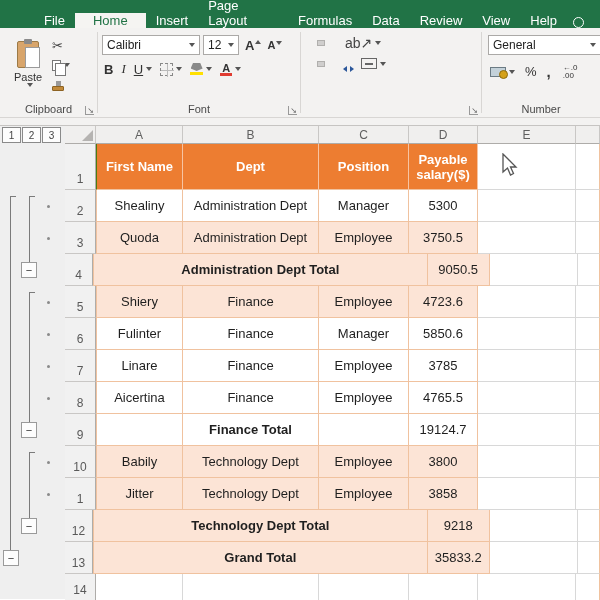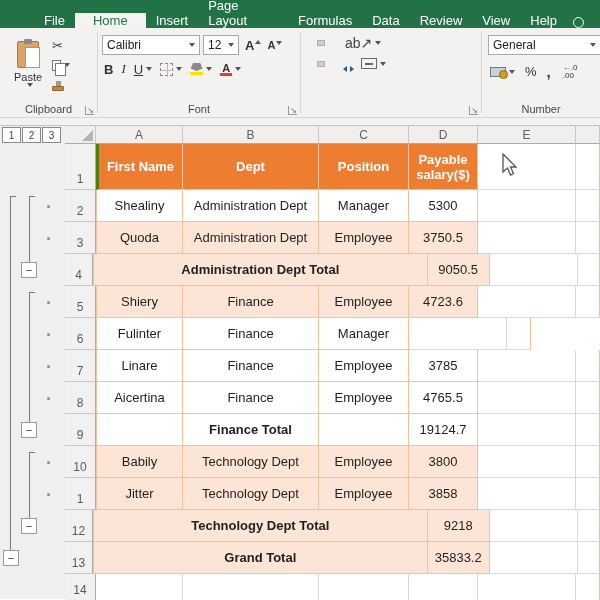--- a/index.html
+++ b/index.html
@@ -124,21 +124,21 @@
   .rh { width:31px; background:#f1f1f1; border-right:1px solid #aeaca9; border-bottom:1px solid #c9c7c5;
         color:#595959; font-size:12px; display:flex; align-items:flex-end; justify-content:center; padding-bottom:3px; }
   .c { border-right:1px solid #f0c29f; border-bottom:1px solid #f0c29f; font-size:13px; color:#1f1f1f;
        display:flex; align-items:center; justify-content:center; background:#fff; text-align:center; }
   .first { border-left:1px solid #f0c29f; }
   .band  { background:#fce4d6; }
   .tot { font-weight:bold; }
   .hc { background:#ed7d31; color:#fff; font-weight:bold; font-size:13px; line-height:15px;
         border-right:1px solid rgba(255,255,255,.55); border-bottom:1px solid #f0c29f;
         display:flex; align-items:center; justify-content:center; text-align:center; padding:0 2px; }
-  .hc.first { border-left:3px solid #4d7c0f; }
+  .hc.first { border-left:1px solid #4d7c0f; }
   .ce { border-right:1px solid #d8d8d8; border-bottom:1px solid #d8d8d8; background:#fff; }
   .cf { border-bottom:1px solid #d8d8d8; background:#fff; }
   .g14 { border-right:1px solid #d8d8d8; border-bottom:none; background:#fff; }
   .nob { border-bottom:none; }
 
   .cursor { position:absolute; left:502px; top:27px; z-index:5; }
 </style>
 </head>
 <body>
 
@@ -378,20 +378,21 @@
         <div class="c band w-d">4723.6</div>
         <div class="c ce w-e"></div>
           <div class="c cf w-f"></div>
       </div>
 
       <div class="row">
         <div class="rh">6</div>
         <div class="c first w-a">Fulinter</div>
         <div class="c w-b">Finance</div>
         <div class="c w-c">Manager</div>
+        <div class="c w-d">5850.6</div>
         <div class="c ce w-e"></div>
           <div class="c cf w-f"></div>
       </div>
 
       <div class="row">
         <div class="rh">7</div>
         <div class="c first w-a">Linare</div>
         <div class="c w-b">Finance</div>
         <div class="c w-c">Employee</div>
         <div class="c w-d">3785</div>

